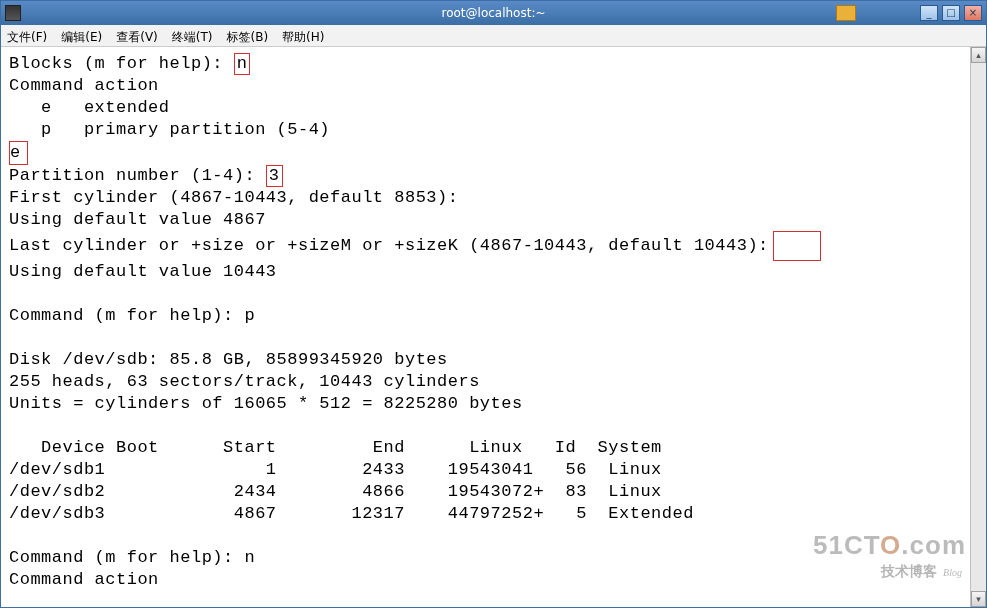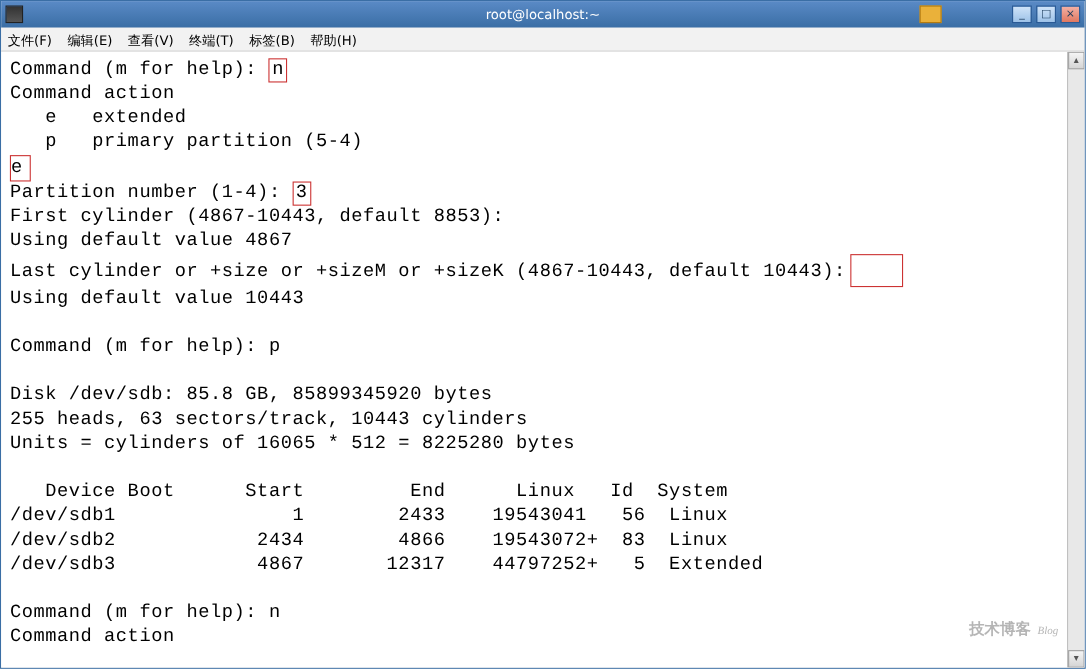--- a/index.html
+++ b/index.html
@@ -165,21 +165,21 @@
 <div class="menubar">
   <span class="menuitem">文件(F)</span>
   <span class="menuitem">编辑(E)</span>
   <span class="menuitem">查看(V)</span>
   <span class="menuitem">终端(T)</span>
   <span class="menuitem">标签(B)</span>
   <span class="menuitem">帮助(H)</span>
 </div>
 
 <div class="termwrap">
-  <div class="terminal"><span>Command (m for help): </span><span class="hl">n</span>
+  <div class="terminal"><span>Blocks (m for help): </span><span class="hl">n</span>
 <span>Command action</span>
 <span>   e   extended</span>
 <span>   p   primary partition (5-4)</span>
 <span class="hl-e">e</span>
 <span>Partition number (1-4): </span><span class="hl">3</span>
 <span>First cylinder (4867-10443, default 8853):</span>
 <span>Using default value 4867</span>
 <span>Last cylinder or +size or +sizeM or +sizeK (4867-10443, default 10443):</span><span class="hl-empty"></span>
 <span>Using default value 10443</span>
 <span></span>
@@ -196,14 +196,15 @@
 <span></span>
 <span>Command (m for help): n</span>
 <span>Command action</span></div>
 
   <div class="scrollbar">
     <div class="sb-btn">▴</div>
     <div class="sb-track"></div>
     <div class="sb-btn" style="position:absolute;bottom:0;width:100%;">▾</div>
   </div>
 
+  <div class="watermark1"><span>51CT</span><span class="o">O</span><span>.com</span></div>
   <div class="watermark2"><span>技术博客</span><span class="blog">Blog</span></div>
 </div>
 
 </body></html>

